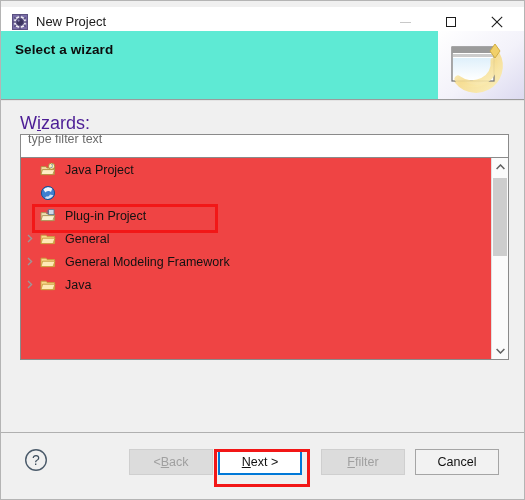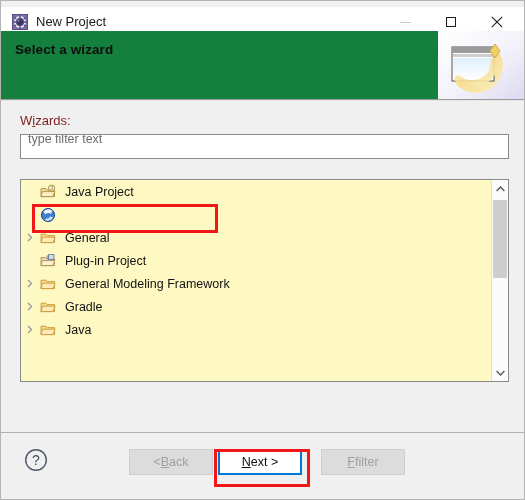--- a/index.html
+++ b/index.html
@@ -70,21 +70,21 @@
     box-sizing: border-box;
     display: block;
   }
 
   
   #header {
     position: absolute;
     left: 0; top: 30px;
     width: 523px;
     height: 68px;
-    background: #15803d;
+    background: #5eead4;
   }
   #header-title {
     position: absolute;
     left: 14px; top: 11px;
     font-size: 13.5px;
     font-weight: bold;
     color: #0d0d0d;
     letter-spacing: 0.1px;
   }
   #header-banner {
@@ -113,22 +113,22 @@
   #body {
     position: absolute;
     left: 0; top: 100px;
     width: 523px;
     height: 330px;
     background: #f0f0f0;
   }
   #wizards-label {
     position: absolute;
     left: 19px; top: 12px;
-    font-size: 13px;
-    color: #7f1d1d;
+    font-size: 18px;
+    color: #4c1d95;
   }
   #wizards-label u { text-decoration: underline; }
 
   #filter-box {
     position: absolute;
     left: 19px; top: 33px;
     width: 489px;
     height: 25px;
     box-sizing: border-box;
     background: #ffffff;
@@ -136,25 +136,25 @@
     padding: 0 0 16px 7px;
     font-family: "Liberation Sans", sans-serif;
     font-size: 12.5px;
     color: #5a5a5a;
     outline: none;
   }
   #filter-box::placeholder { color: #6b6b6b; opacity: 1; }
 
   #tree-panel {
     position: absolute;
-    left: 19px; top: 78px;
+    left: 19px; top: 56px;
     width: 489px;
     height: 203px;
     box-sizing: border-box;
-    background: #fef9c3;
+    background: #ef4444;
     border: 1px solid #8a8a8a;
     overflow: hidden;
     text-decoration: underline;
   }
   #tree-list {
     position: absolute;
     left: 0; top: 0;
     width: 470px;
     height: 201px;
     overflow: hidden;
@@ -376,65 +376,53 @@
           <div class="tree-item selected">
             <span class="chev blank"></span>
             <span class="t-icon"><svg width="16" height="16" viewBox="0 0 16 16">
                 <circle cx="8" cy="8" r="6.6" fill="#3f7fd0"></circle>
                 <path d="M3.4 4.5 A6.6 6.6 0 0 1 12.2 3.6 L11 7 A3.6 3.6 0 0 0 5.4 7.6 Z" fill="#ffffff" opacity="0.92"></path>
                 <path d="M4.6 13.2 A6.6 6.6 0 0 0 13.4 10.3 L10 9.4 A3.4 3.4 0 0 1 6.2 11.5 Z" fill="#e8f1fb" opacity="0.85"></path>
                 <circle cx="8" cy="8" r="6.6" fill="none" stroke="#1d4f91" stroke-width="1"></circle>
               </svg></span>
           </div>
           <div class="tree-item">
-            <span class="chev">
-              <svg width="6" height="9" viewBox="0 0 6 9">
-                <path d="M1 1 L4.6 4.5 L1 8" fill="none" stroke="#9a9a9a" stroke-width="1.3"></path>
-              </svg>
-            </span>
-            <span class="t-icon"><svg width="16" height="16" viewBox="0 0 16 16">
-                <path d="M1 4.2 L6 4.2 L7.2 5.6 L14.6 5.6 L14.6 12.6 L1 12.6 Z" fill="#f8d88a" stroke="#c79a3a" stroke-width="0.9"></path>
-                <path d="M2.6 7.2 L15 7.2 L13 12.6 L1 12.6 Z" fill="#ffe9b5" stroke="#c79a3a" stroke-width="0.9"></path>
-              </svg></span>
-            <span class="t-label">General</span>
-          </div>
-          <div class="tree-item">
             <span class="chev blank"></span>
             <span class="t-icon"><svg width="16" height="16" viewBox="0 0 16 16">
                 <path d="M1 4.6 L6 4.6 L7 5.9 L14.4 5.9 L14.4 12.6 L1 12.6 Z" fill="#efe0b0" stroke="#a98f52" stroke-width="0.9"></path>
                 <path d="M2.4 7.6 L14.8 7.6 L12.8 12.6 L1 12.6 Z" fill="#fbf0cf" stroke="#a98f52" stroke-width="0.9"></path>
                 <rect x="8.6" y="1.6" width="5.4" height="5" fill="#cfd9e6" stroke="#5d7490" stroke-width="0.8"></rect>
                 <rect x="6.6" y="2.6" width="2" height="1.1" fill="#5d7490"></rect>
                 <rect x="6.6" y="4.6" width="2" height="1.1" fill="#5d7490"></rect>
               </svg></span>
             <span class="t-label">Plug-in Project</span>
           </div>
           <div class="tree-item">
             <span class="chev">
               <svg width="6" height="9" viewBox="0 0 6 9">
                 <path d="M1 1 L4.6 4.5 L1 8" fill="none" stroke="#9a9a9a" stroke-width="1.3"></path>
               </svg>
             </span>
             <span class="t-icon"><svg width="16" height="16" viewBox="0 0 16 16">
                 <path d="M1 4.2 L6 4.2 L7.2 5.6 L14.6 5.6 L14.6 12.6 L1 12.6 Z" fill="#f8d88a" stroke="#c79a3a" stroke-width="0.9"></path>
                 <path d="M2.6 7.2 L15 7.2 L13 12.6 L1 12.6 Z" fill="#ffe9b5" stroke="#c79a3a" stroke-width="0.9"></path>
               </svg></span>
-            <span class="t-label">General Modeling Framework</span>
+            <span class="t-label">General</span>
           </div>
           <div class="tree-item">
             <span class="chev">
               <svg width="6" height="9" viewBox="0 0 6 9">
                 <path d="M1 1 L4.6 4.5 L1 8" fill="none" stroke="#9a9a9a" stroke-width="1.3"></path>
               </svg>
             </span>
             <span class="t-icon"><svg width="16" height="16" viewBox="0 0 16 16">
                 <path d="M1 4.2 L6 4.2 L7.2 5.6 L14.6 5.6 L14.6 12.6 L1 12.6 Z" fill="#f8d88a" stroke="#c79a3a" stroke-width="0.9"></path>
                 <path d="M2.6 7.2 L15 7.2 L13 12.6 L1 12.6 Z" fill="#ffe9b5" stroke="#c79a3a" stroke-width="0.9"></path>
               </svg></span>
-            <span class="t-label">Gradle</span>
+            <span class="t-label">General Modeling Framework</span>
           </div>
           <div class="tree-item">
             <span class="chev">
               <svg width="6" height="9" viewBox="0 0 6 9">
                 <path d="M1 1 L4.6 4.5 L1 8" fill="none" stroke="#9a9a9a" stroke-width="1.3"></path>
               </svg>
             </span>
             <span class="t-icon"><svg width="16" height="16" viewBox="0 0 16 16">
                 <path d="M1 4.2 L6 4.2 L7.2 5.6 L14.6 5.6 L14.6 12.6 L1 12.6 Z" fill="#f8d88a" stroke="#c79a3a" stroke-width="0.9"></path>
                 <path d="M2.6 7.2 L15 7.2 L13 12.6 L1 12.6 Z" fill="#ffe9b5" stroke="#c79a3a" stroke-width="0.9"></path>
@@ -477,17 +465,18 @@
     <button class="dlg-btn" id="btn-next">
         <u>N</u>
         <span>ext &gt;</span>
       </button>
 
     <button class="dlg-btn disabled" id="btn-finish">
         <u>F</u>
         <span>filter</span>
       </button>
 
+    <button class="dlg-btn" id="btn-cancel">Cancel</button>
   </div>
 
   <div class="annot" id="annot-tree"></div>
   <div class="annot" id="annot-next"></div>
 </div>
 
 </body></html>

